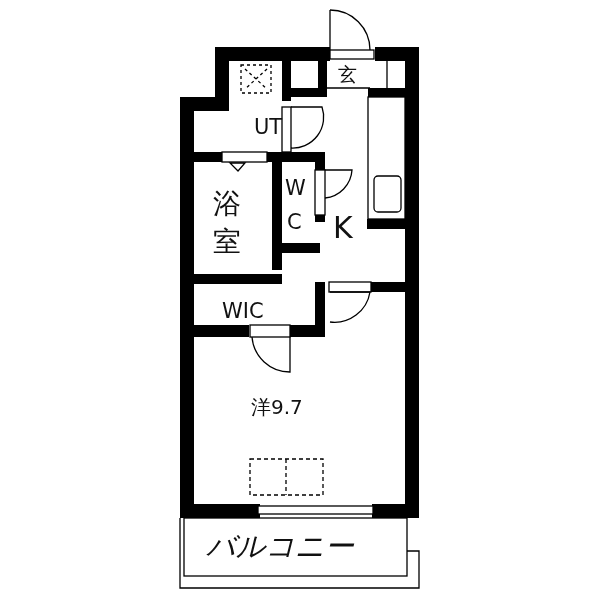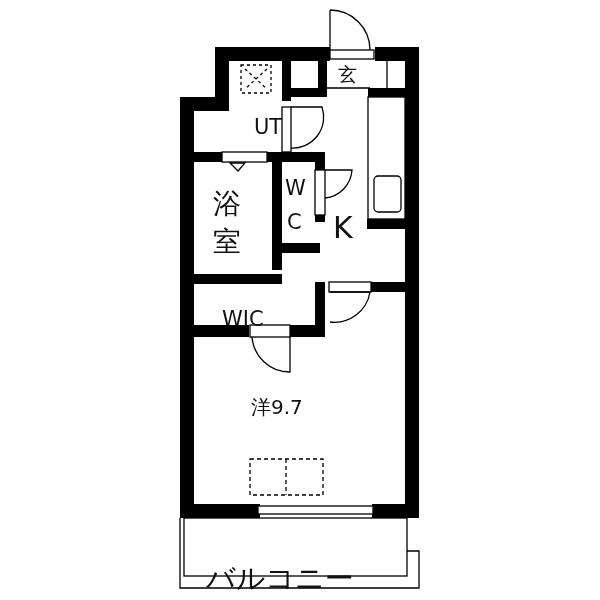--- a/index.html
+++ b/index.html
@@ -80,15 +80,15 @@
 </svg>
 </div>
 
 <div class="lbl" style="left:338px;top:65px;font-size:19px;">玄</div>
 <div class="lbl" style="left:218px;top:117px;font-size:21px;margin-left:36px;">UT</div>
 <div class="lbl" style="left:213px;top:190px;font-size:28px;">浴</div>
 <div class="lbl" style="left:213px;top:228px;font-size:28px;">室</div>
 <div class="lbl" style="left:285px;top:178px;font-size:21px;">W</div>
 <div class="lbl" style="left:287px;top:212px;font-size:21px;">C</div>
 <div class="lbl" style="left:333px;top:213px;font-size:30px;">K</div>
-<div class="lbl" style="left:222px;top:309px;font-size:21px;">WIC</div>
+<div class="lbl" style="left:222px;top:301px;font-size:21px;">WIC</div>
 <div class="lbl" style="left:251px;top:397px;font-size:20px;">洋9.7</div>
-<div class="lbl" style="left:206px;top:564px;font-size:29px;">バルコニー</div>
+<div class="lbl" style="left:206px;top:532px;font-size:29px;font-style:italic;">バルコニー</div>
 
 </body></html>

